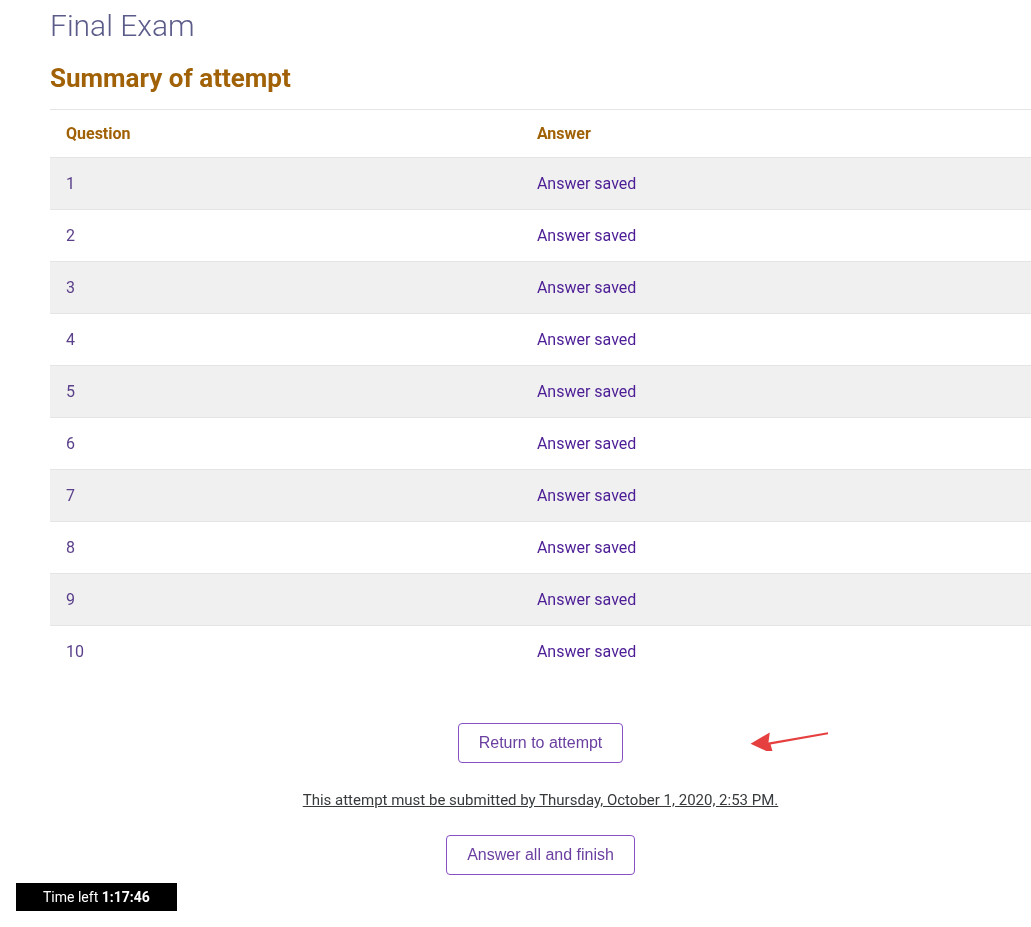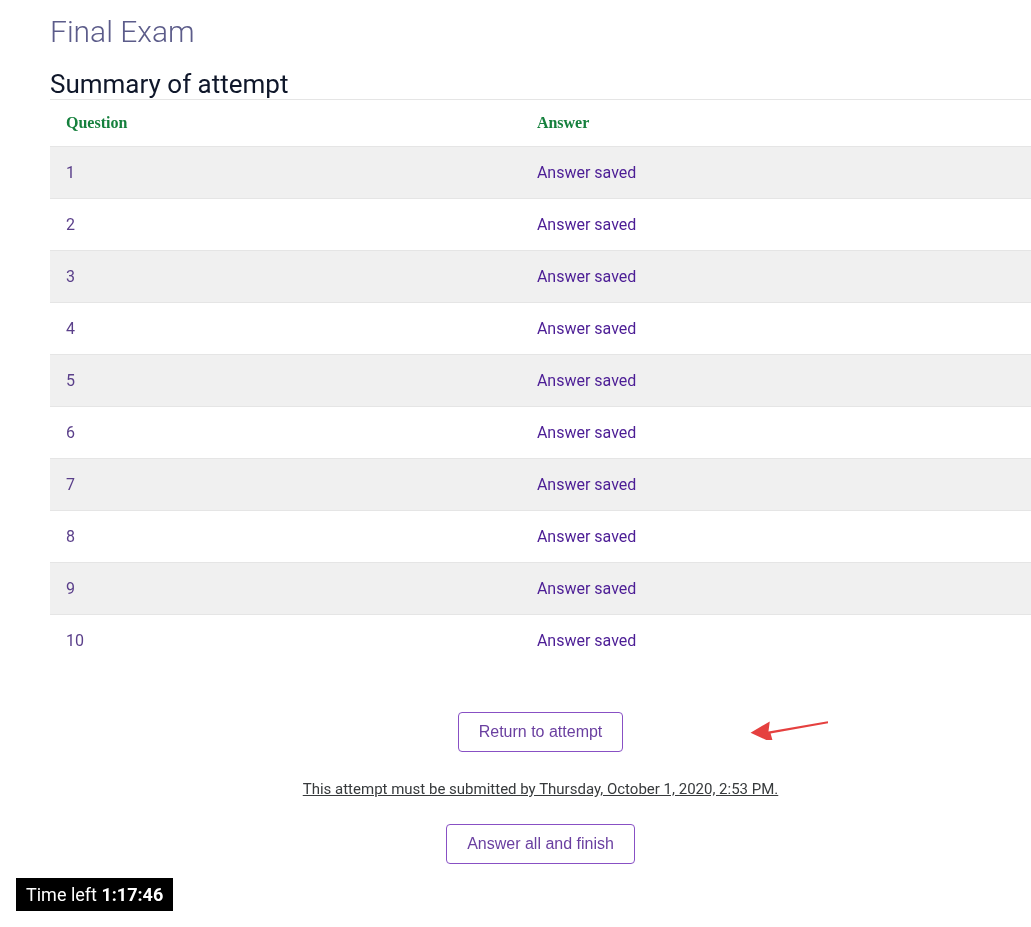--- a/index.html
+++ b/index.html
@@ -14,42 +14,42 @@
       width: 1031px;
       position: relative;
     }
     .container {
       padding: 0 0 40px 50px;
     }
     .page-title {
       font-size: 30px;
       font-weight: 300;
       color: #5c5c8a;
-      margin-top: 14px;
+      margin-top: 8px;
       margin-bottom: 20px;
     }
     .section-title {
       font-size: 26px;
-      font-weight: 400;
-      color: #0f172a;
+      font-weight: 700;
+      color: #a16207;
+      margin-bottom: 16px;
     }
     table {
       width: 100%;
       border-collapse: collapse;
       margin-bottom: 40px;
     }
     thead th {
       text-align: left;
       padding: 14px 16px;
       font-weight: 700;
       font-size: 16px;
-      color: #15803d;
+      color: #a16207;
       border-top: 1px solid #e5e5e5;
       border-bottom: 1px solid #e5e5e5;
-      font-family: Liberation Serif, serif;
     }
     tbody td {
       padding: 16px 16px;
       font-size: 16px;
       border-bottom: 1px solid #e5e5e5;
       color: #4c1d95;
     }
     tbody tr:nth-child(odd) {
       background: #f0f0f0;
     }
@@ -88,22 +88,22 @@
       font-size: 15px;
       color: #373a3c;
       margin: 30px 0 20px 0;
     }
     .timer {
       position: fixed;
       left: 16px;
       bottom: 16px;
       background: #000000;
       color: #ffffff;
-      padding: 6px 10px;
-      font-size: 18px;
+      padding: 6px 27px;
+      font-size: 14px;
     }
     .timer .time-value {
       font-weight: 700;
     }
     .arrow {
       position: absolute;
       width: 80px;
       height: 32px;
       pointer-events: none;
     }

